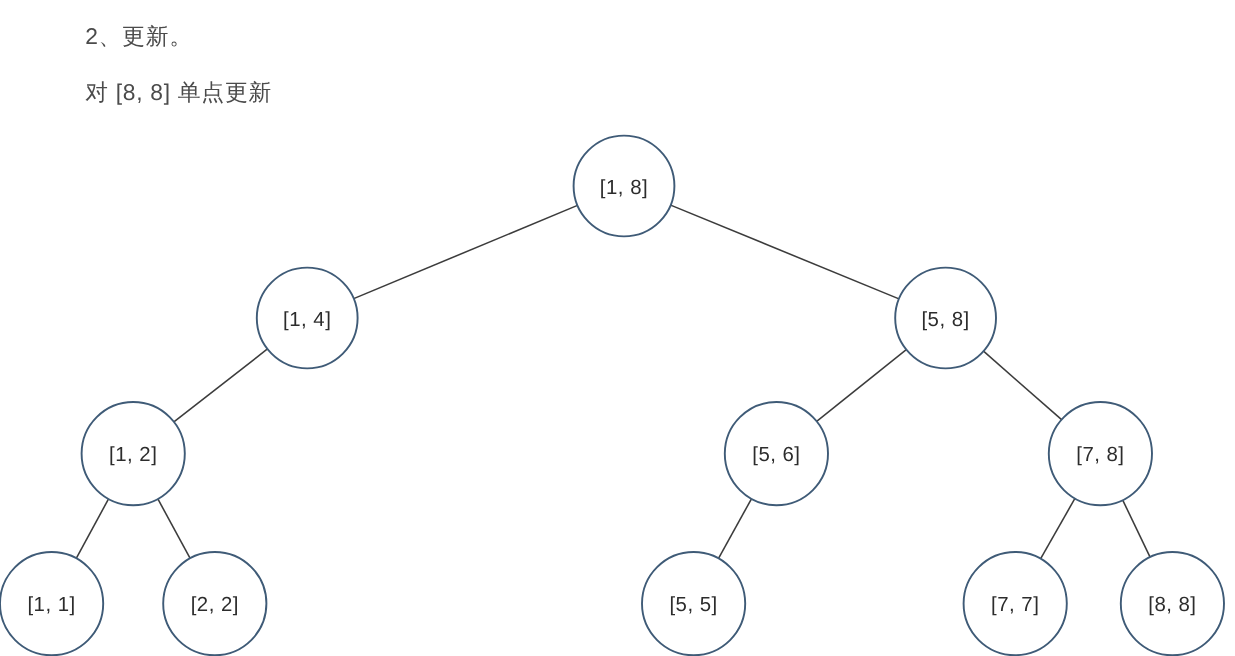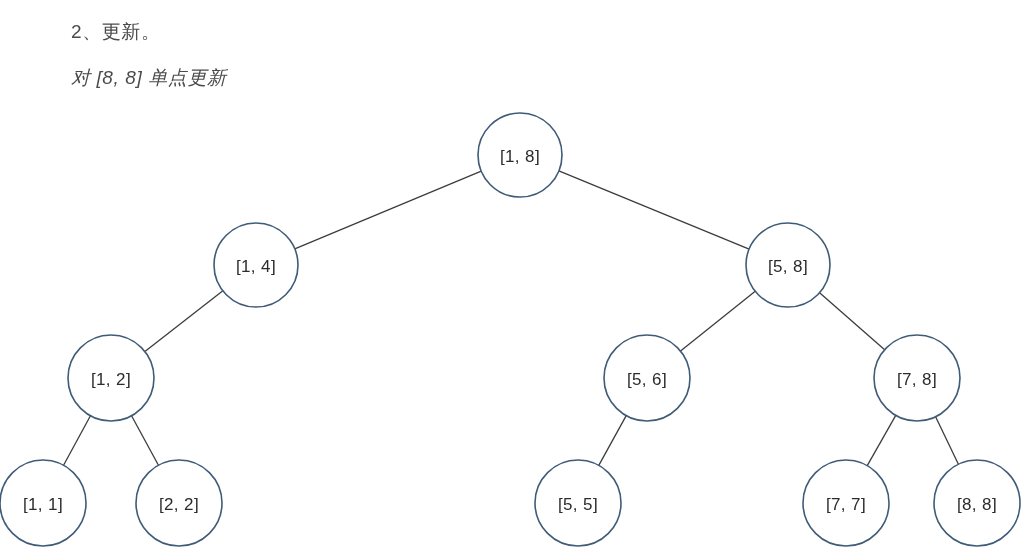--- a/index.html
+++ b/index.html
@@ -20,21 +20,21 @@
   .caption {
     position: absolute;
     left: 71px;
     color: #4b4b4b;
     font-size: 19px;
     line-height: 24px;
     letter-spacing: 0.6px;
     white-space: nowrap;
   }
   #caption-line-1 { top: 20px; }
-  #caption-line-2 { top: 66px; font-style: italic; }
+  #caption-line-2 { top: 66px; }
 
   #tree-svg {
     position: absolute;
     left: 0;
     top: 0;
     width: 1029px;
     height: 547px;
   }
   .edge {
     stroke: #3c3c3c;

